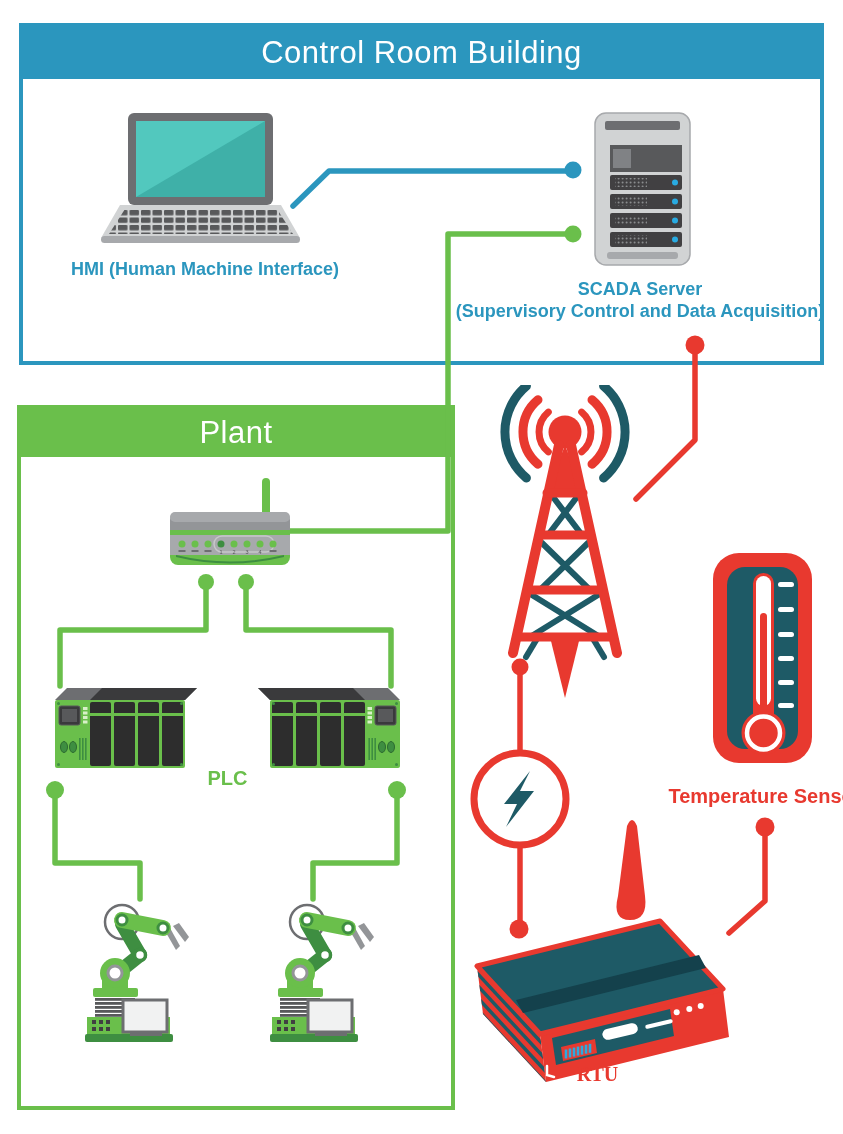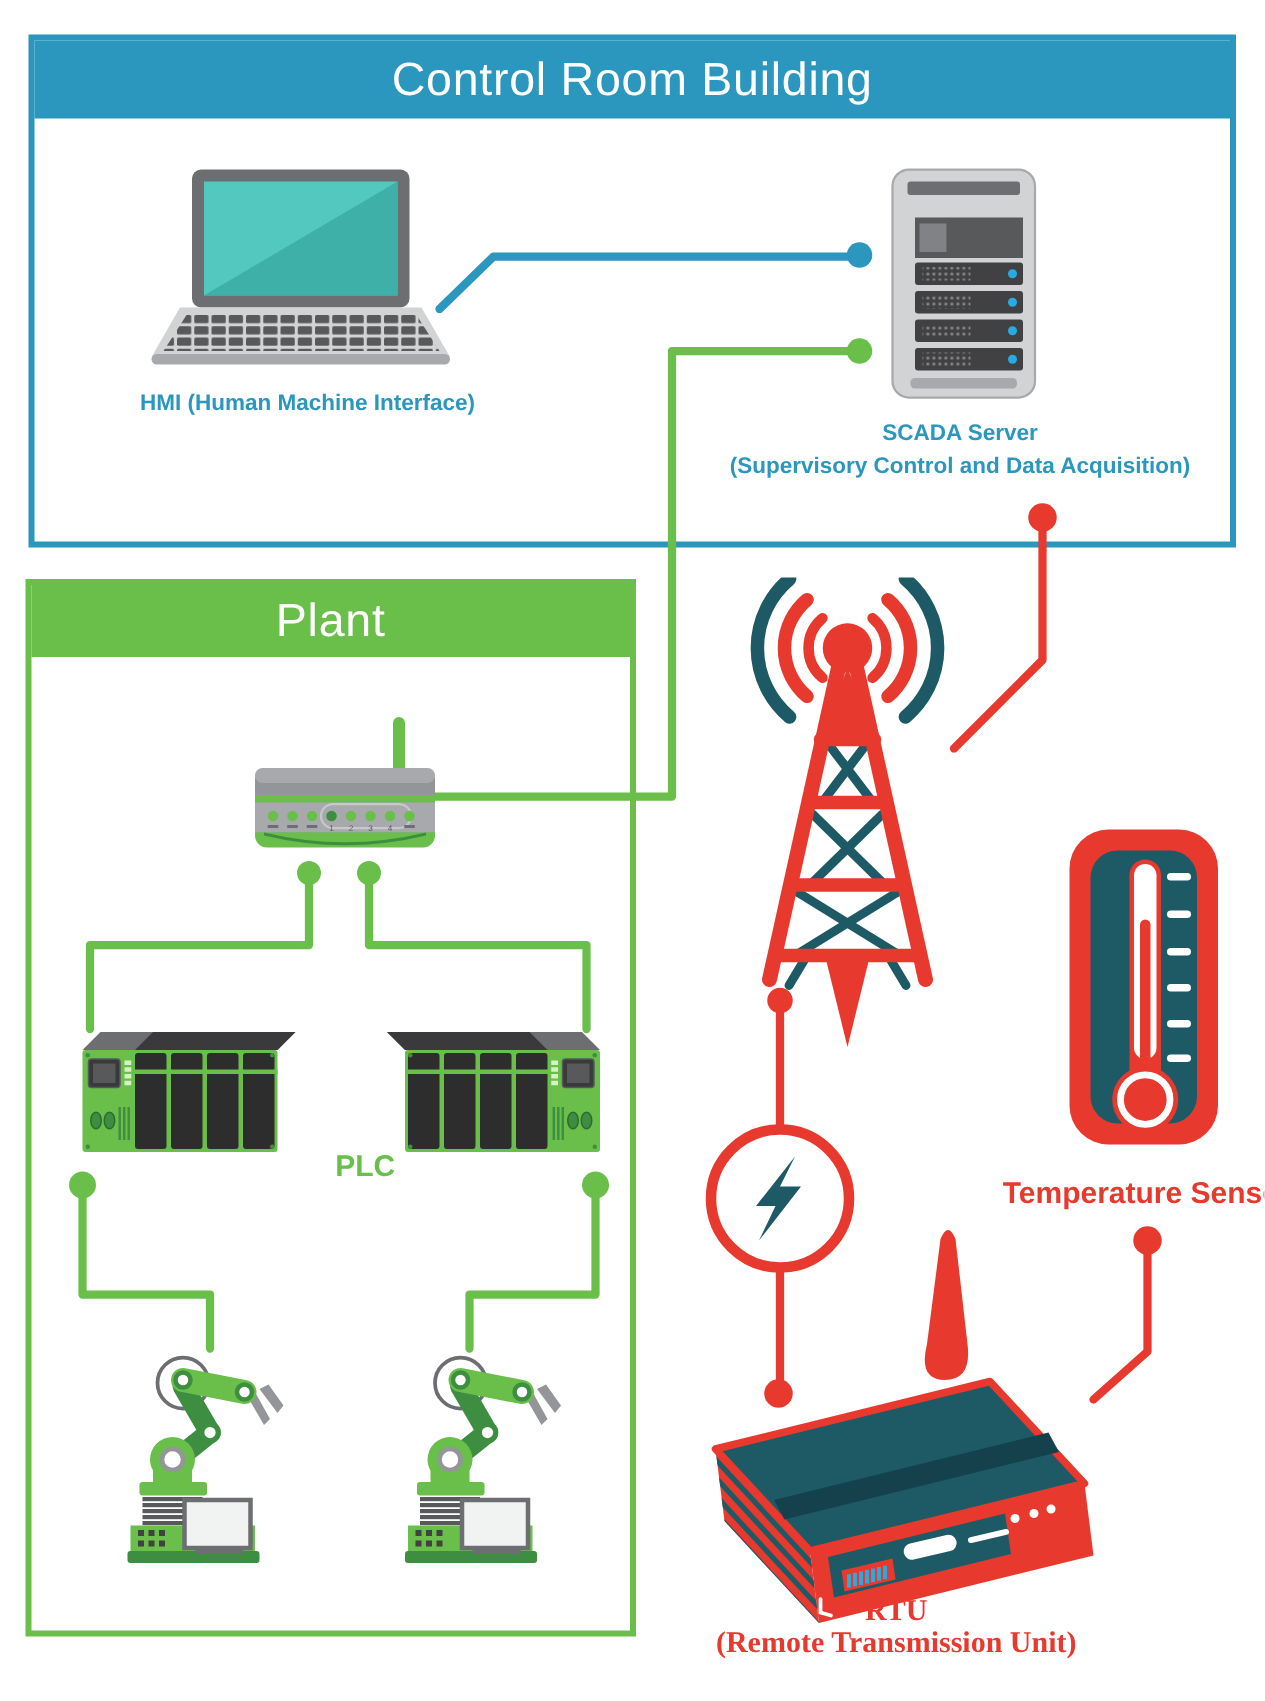--- a/index.html
+++ b/index.html
@@ -3,23 +3,23 @@
 <meta charset="utf-8">
 <style>
   html,body{margin:0;padding:0;background:#fff;}
   .canvas{position:relative;width:843px;height:1134px;background:#fff;
           font-family:"Liberation Sans",sans-serif;overflow:hidden;}
   .box{position:absolute;border:4px solid;box-sizing:border-box;background:transparent;}
   .box-header{display:flex;align-items:center;justify-content:center;
               color:#fff;font-size:31px;font-weight:400;letter-spacing:.5px;}
   #control-room{left:19px;top:23px;width:805px;height:342px;border-color:var(--blue);}
   #control-room .box-header{height:52px;background:var(--blue);}
-  #plant{left:17px;top:386px;width:407px;height:705px;border-color:var(--green);}
+  #plant{left:17px;top:405px;width:438px;height:705px;border-color:var(--green);}
   #plant .box-header{height:48px;background:var(--green);}
-  .label{position:absolute;font-weight:bold;text-align:center;line-height:22px;font-size:15px;}
+  .label{position:absolute;font-weight:bold;text-align:center;line-height:22px;font-size:18px;}
   .lbl-blue{color:var(--blue);}
   .lbl-green{color:var(--green);font-size:20px;line-height:23px;}
   .lbl-red{color:var(--red);font-size:20px;line-height:21px;}
   .dev{position:absolute;}
   #wires{position:absolute;left:0;top:0;pointer-events:none;}
   .f-blue{fill:var(--blue)} .s-blue{stroke:var(--blue)}
   .f-green{fill:var(--green)} .s-green{stroke:var(--green)}
   .f-dgreen{fill:var(--green_dark)}
   .f-red{fill:var(--red)} .s-red{stroke:var(--red)}
   .f-teal{fill:var(--teal_dark)} .s-teal{stroke:var(--teal_dark)}
@@ -316,22 +316,21 @@
       <polygon points="61,190 244,145 251,158 68,203" fill="#14414C"></polygon>
       <path d="M92,256 l0,9 l7,2" stroke="#fff" stroke-width="2.5" fill="none" stroke-linecap="round"></path>
     </svg>
   </div>
 
   <div class="label lbl-blue" style="left:40px;top:258px;width:330px;">HMI (Human Machine Interface)</div>
   <div class="label lbl-blue" style="left:430px;top:278px;width:420px;">
     <div>SCADA Server</div>
     <div>(Supervisory Control and Data Acquisition)</div>
   </div>
-  <div class="label lbl-green" style="left:76px;top:767px;width:335px;">
+  <div class="label lbl-green" style="left:60px;top:767px;width:335px;">
     <div>PLC</div>
   </div>
   <div class="label lbl-red" style="left:660px;top:786px;width:210px;">Temperature Sensor</div>
   <div class="label lbl-red" style="left:455px;top:1064px;width:285px;font-family:Liberation Serif, serif;">
     <div>RTU</div>
-    <div>(Remote Transmission Unit)</div>
   </div>
 
 </div>
 
 </body></html>

